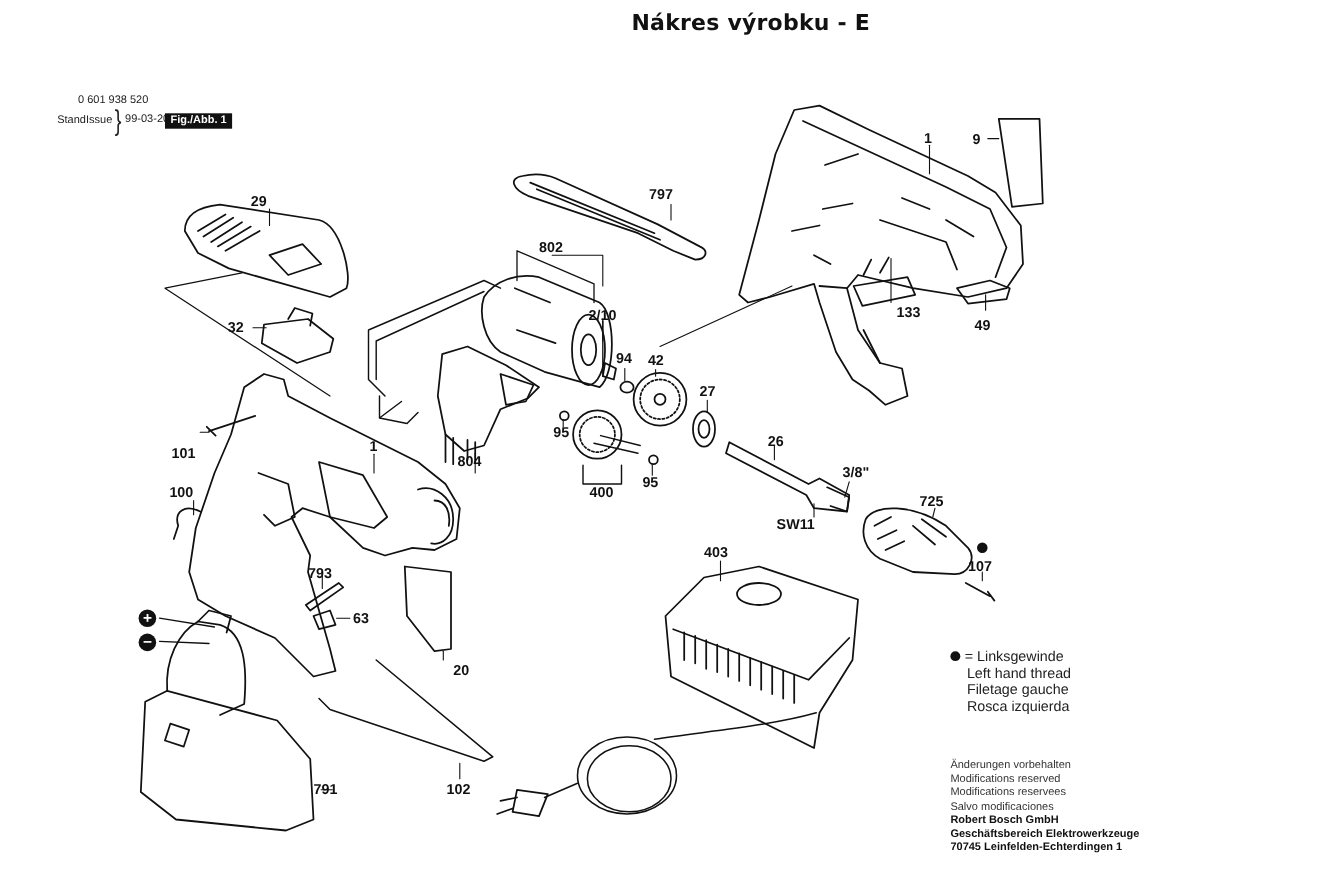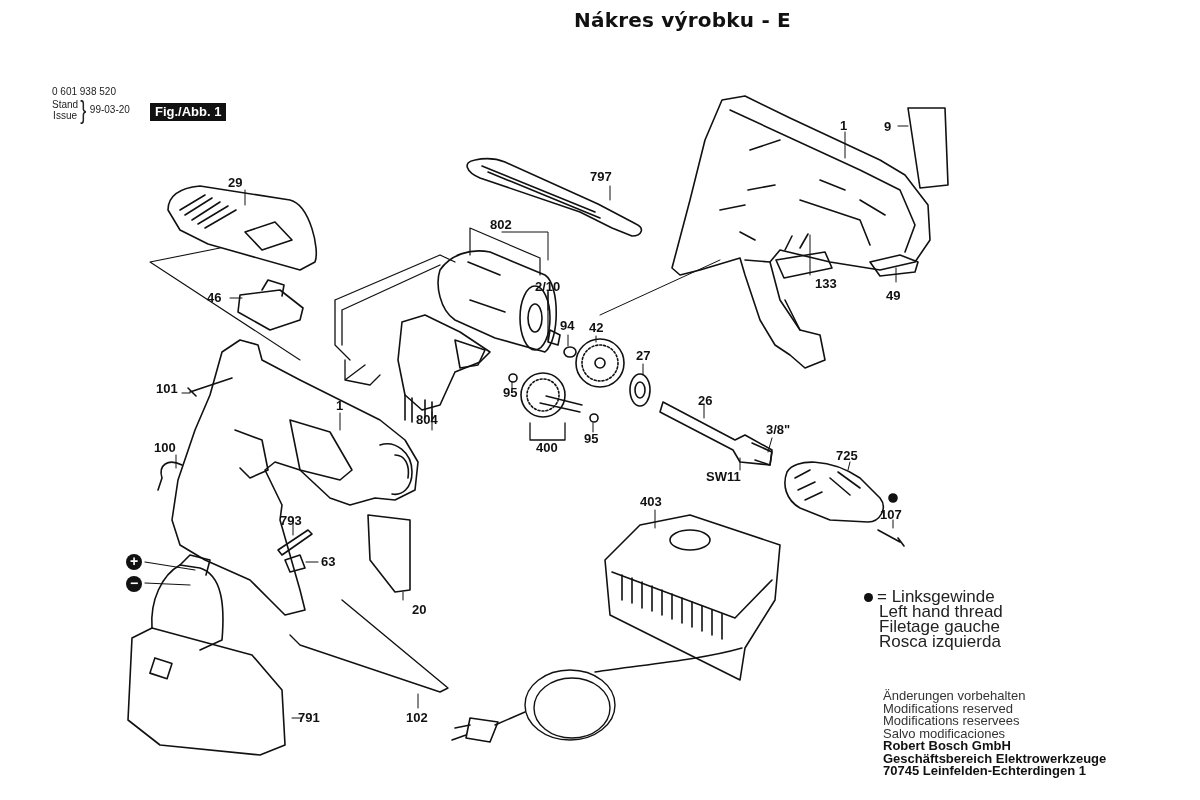--- a/index.html
+++ b/index.html
@@ -1,30 +1,30 @@
 <!DOCTYPE html>
 <html><head>
 <meta charset="utf-8">
 <style>
   html,body{margin:0;padding:0;background:#ffffff;}
   body{width:1200px;height:800px;position:relative;overflow:hidden;font-family:"Liberation Sans",sans-serif;color:#111;}
   .page-title{position:absolute;left:0;width:1365px;top:8px;text-align:center;font-weight:bold;font-size:20px;font-family:"DejaVu Sans",sans-serif;letter-spacing:0.2px;}
   .meta{position:absolute;left:52px;top:86px;font-size:10px;line-height:12px;color:#222;}
-  .meta .code{display:block;}
+  .meta .code{display:block;text-align:center;}
   .meta .stand-row{display:flex;align-items:center;margin-top:1px;}
-  .meta .stand-labels{display:flex;flex-direction:column;line-height:11px;align-items:center;}
+  .meta .stand-labels{display:flex;line-height:11px;}
   .meta .brace{font-size:26px;line-height:20px;font-weight:300;margin:0 2px 0 1px;transform:scaleX(0.7);}
-  .fig-badge{position:absolute;left:150px;top:103px;background:#111;color:#fff;font-weight:bold;font-size:13px;padding:1px 5px 2px 5px;}
+  .fig-badge{position:absolute;left:150px;top:103px;background:#111;color:#fff;font-weight:bold;font-size:10px;padding:1px 5px 2px 5px;}
   svg.drawing{position:absolute;left:0;top:0;width:1200px;height:800px;}
   .lbl{position:absolute;font-weight:bold;font-size:13px;color:#111;white-space:nowrap;}
-  .legend{position:absolute;left:864px;top:589px;font-size:17px;line-height:15px;color:#222;}
+  .legend{position:absolute;left:864px;top:589px;font-size:13px;line-height:15px;color:#222;}
   .legend .dot{display:inline-block;width:9px;height:9px;border-radius:50%;background:#111;margin-right:4px;vertical-align:0px;}
   .legend .line1{display:block;}
   .legend .indent{display:block;padding-left:15px;}
-  .footer{position:absolute;left:864px;top:690px;font-size:13px;line-height:12.5px;color:#333;margin-left:19px;}
+  .footer{position:absolute;left:864px;top:690px;font-size:10px;line-height:12.5px;color:#333;}
   .footer .b{font-weight:bold;color:#111;}
   .pm{position:absolute;width:16px;height:16px;border-radius:50%;background:#111;color:#fff;font-weight:bold;font-size:14px;line-height:15px;text-align:center;}
 </style>
 </head>
 <body>
 
 <div class="page-title">Nákres výrobku - E</div>
 
 <div class="meta">
   <span class="code">0 601 938 520</span>
@@ -213,39 +213,39 @@
 <div class="lbl" style="left:840px;top:118px">1</div>
 <div class="lbl" style="left:884px;top:119px">9</div>
 <div class="lbl" style="left:590px;top:169px">797</div>
 <div class="lbl" style="left:228px;top:175px">29</div>
 <div class="lbl" style="left:490px;top:217px">802</div>
 <div class="lbl" style="left:535px;top:279px">2/10</div>
 <div class="lbl" style="left:560px;top:318px">94</div>
 <div class="lbl" style="left:589px;top:320px">42</div>
 <div class="lbl" style="left:815px;top:276px">133</div>
 <div class="lbl" style="left:886px;top:288px">49</div>
-<div class="lbl" style="left:207px;top:290px">46</div>
+<div class="lbl" style="left:207px;top:290px">32</div>
 <div class="lbl" style="left:636px;top:348px">27</div>
-<div class="lbl" style="left:156px;top:381px">101</div>
+<div class="lbl" style="left:156px;top:404px">101</div>
 <div class="lbl" style="left:336px;top:398px">1</div>
 <div class="lbl" style="left:503px;top:385px">95</div>
 <div class="lbl" style="left:416px;top:412px">804</div>
 <div class="lbl" style="left:698px;top:393px">26</div>
 <div class="lbl" style="left:584px;top:431px">95</div>
 <div class="lbl" style="left:536px;top:440px">400</div>
 <div class="lbl" style="left:766px;top:422px">3/8"</div>
 <div class="lbl" style="left:154px;top:440px">100</div>
 <div class="lbl" style="left:706px;top:469px">SW11</div>
 <div class="lbl" style="left:836px;top:448px">725</div>
 <div class="lbl" style="left:280px;top:513px">793</div>
 <div class="lbl" style="left:640px;top:494px">403</div>
 <div class="lbl" style="left:880px;top:507px">107</div>
 <div class="lbl" style="left:321px;top:554px">63</div>
 <div class="lbl" style="left:412px;top:602px">20</div>
-<div class="lbl" style="left:298px;top:710px">791</div>
+<div class="lbl" style="left:285px;top:710px">791</div>
 <div class="lbl" style="left:406px;top:710px">102</div>
 
 <div class="pm" style="left:126px;top:554px">+</div>
 <div class="pm" style="left:126px;top:576px">−</div>
 
 <div class="legend">
   <span class="line1"><span class="dot"></span><span>= Linksgewinde</span></span>
   <span class="indent">Left hand thread</span>
   <span class="indent">Filetage gauche</span>
   <span class="indent">Rosca izquierda</span>

